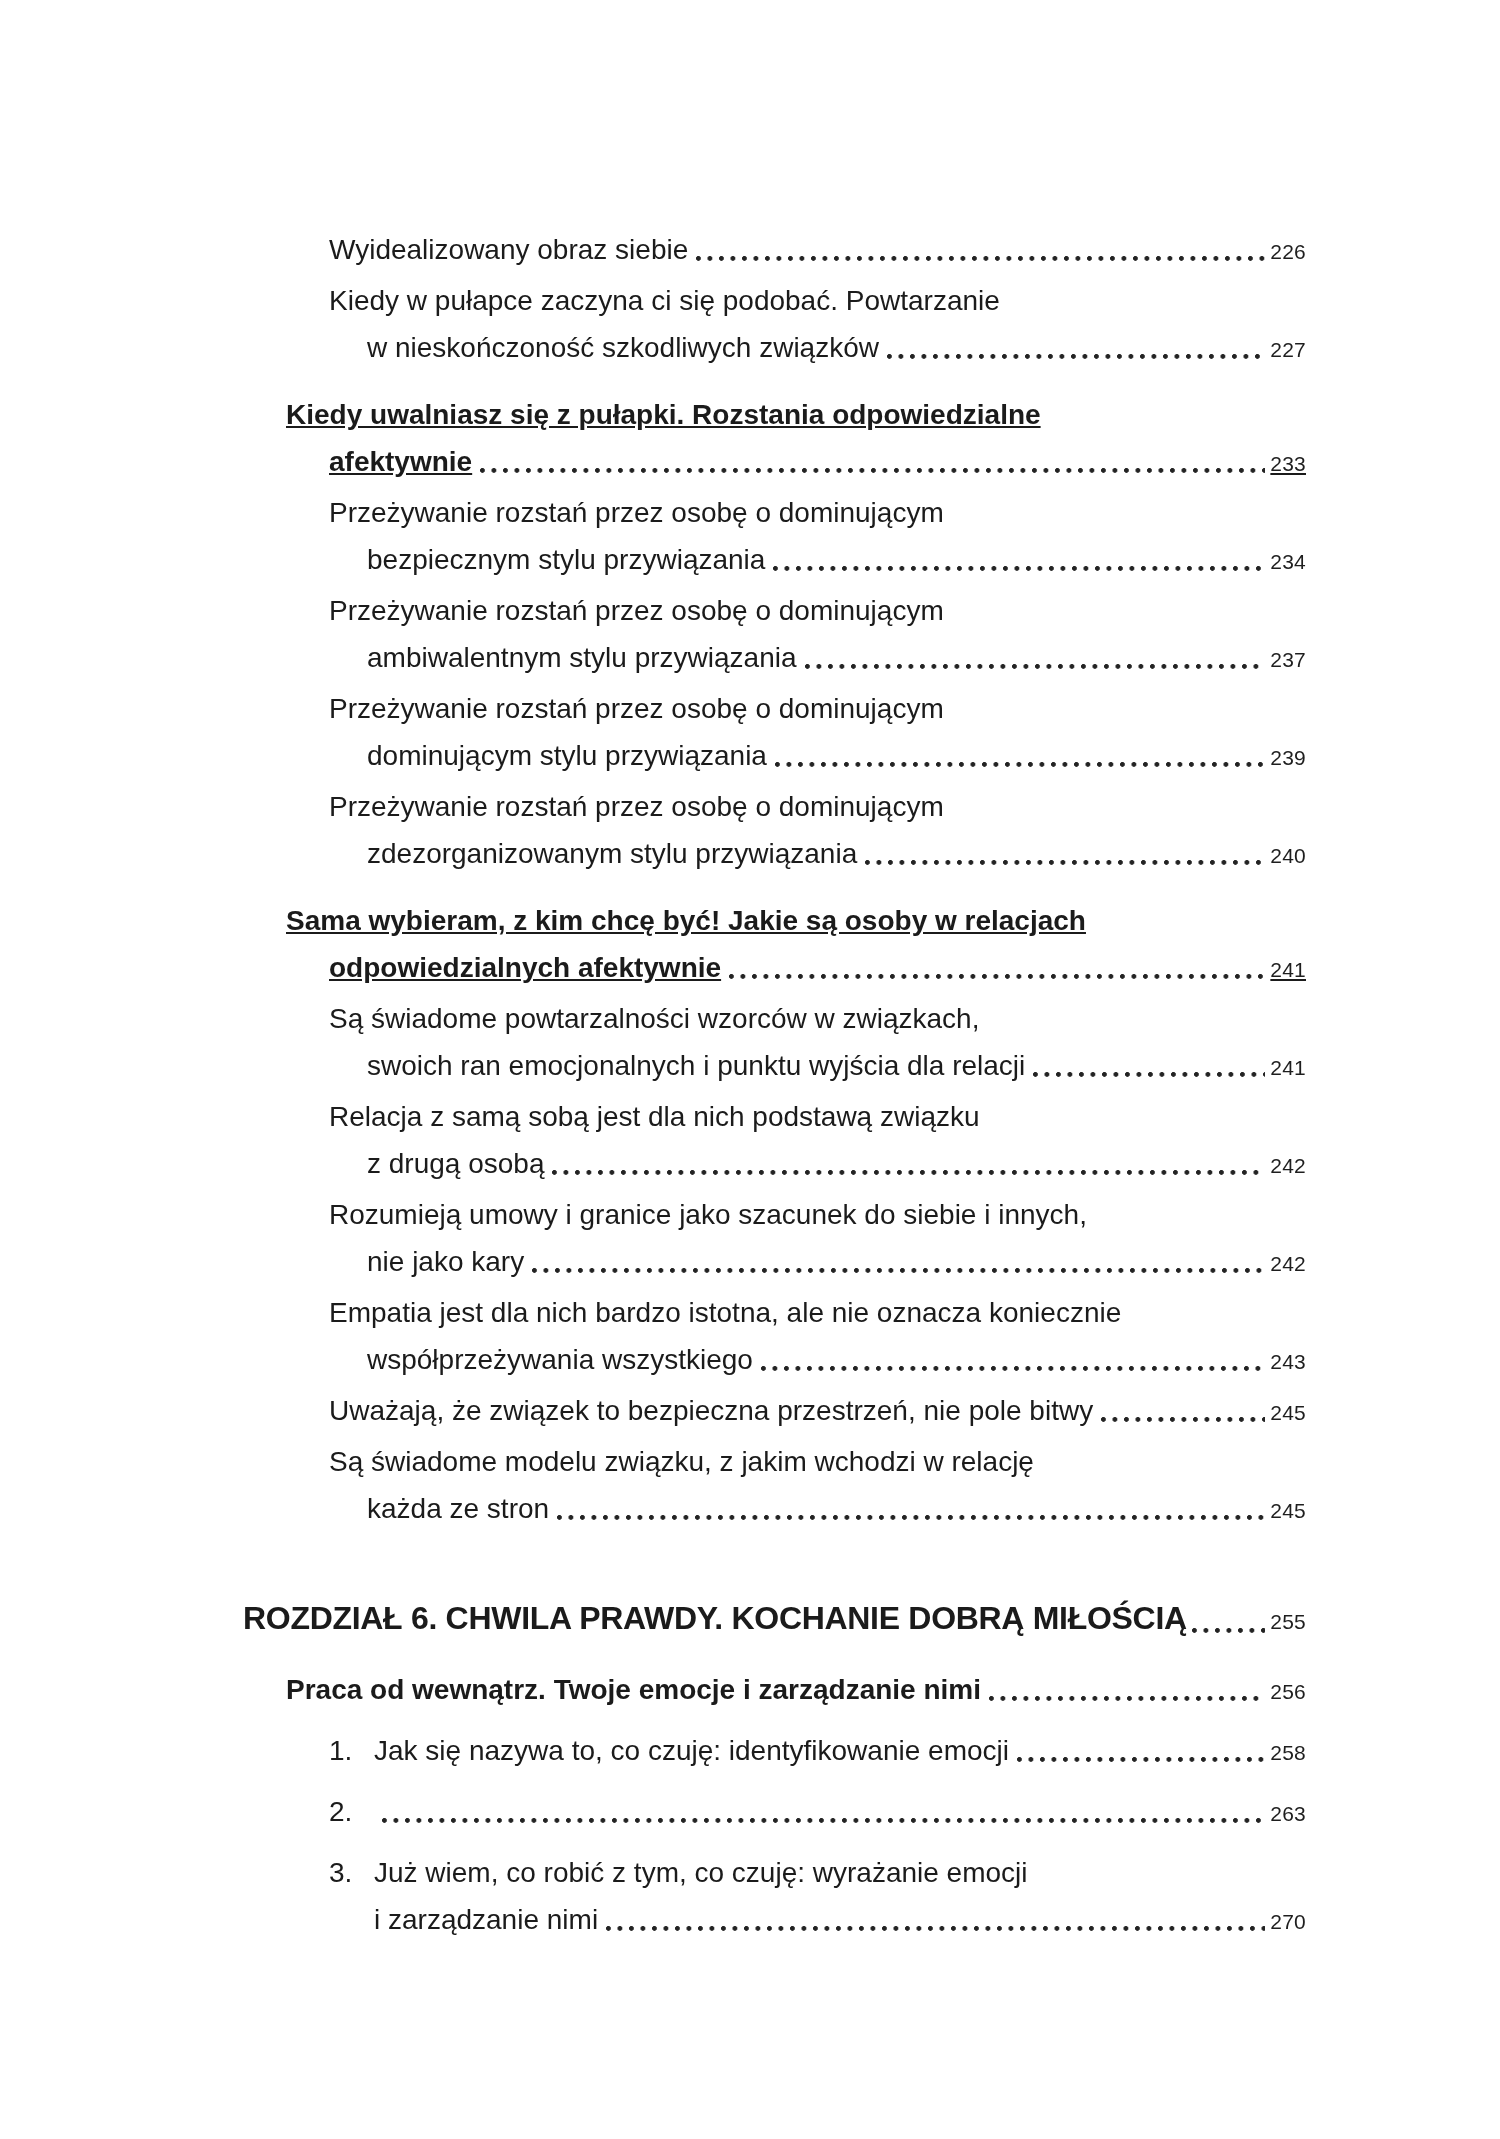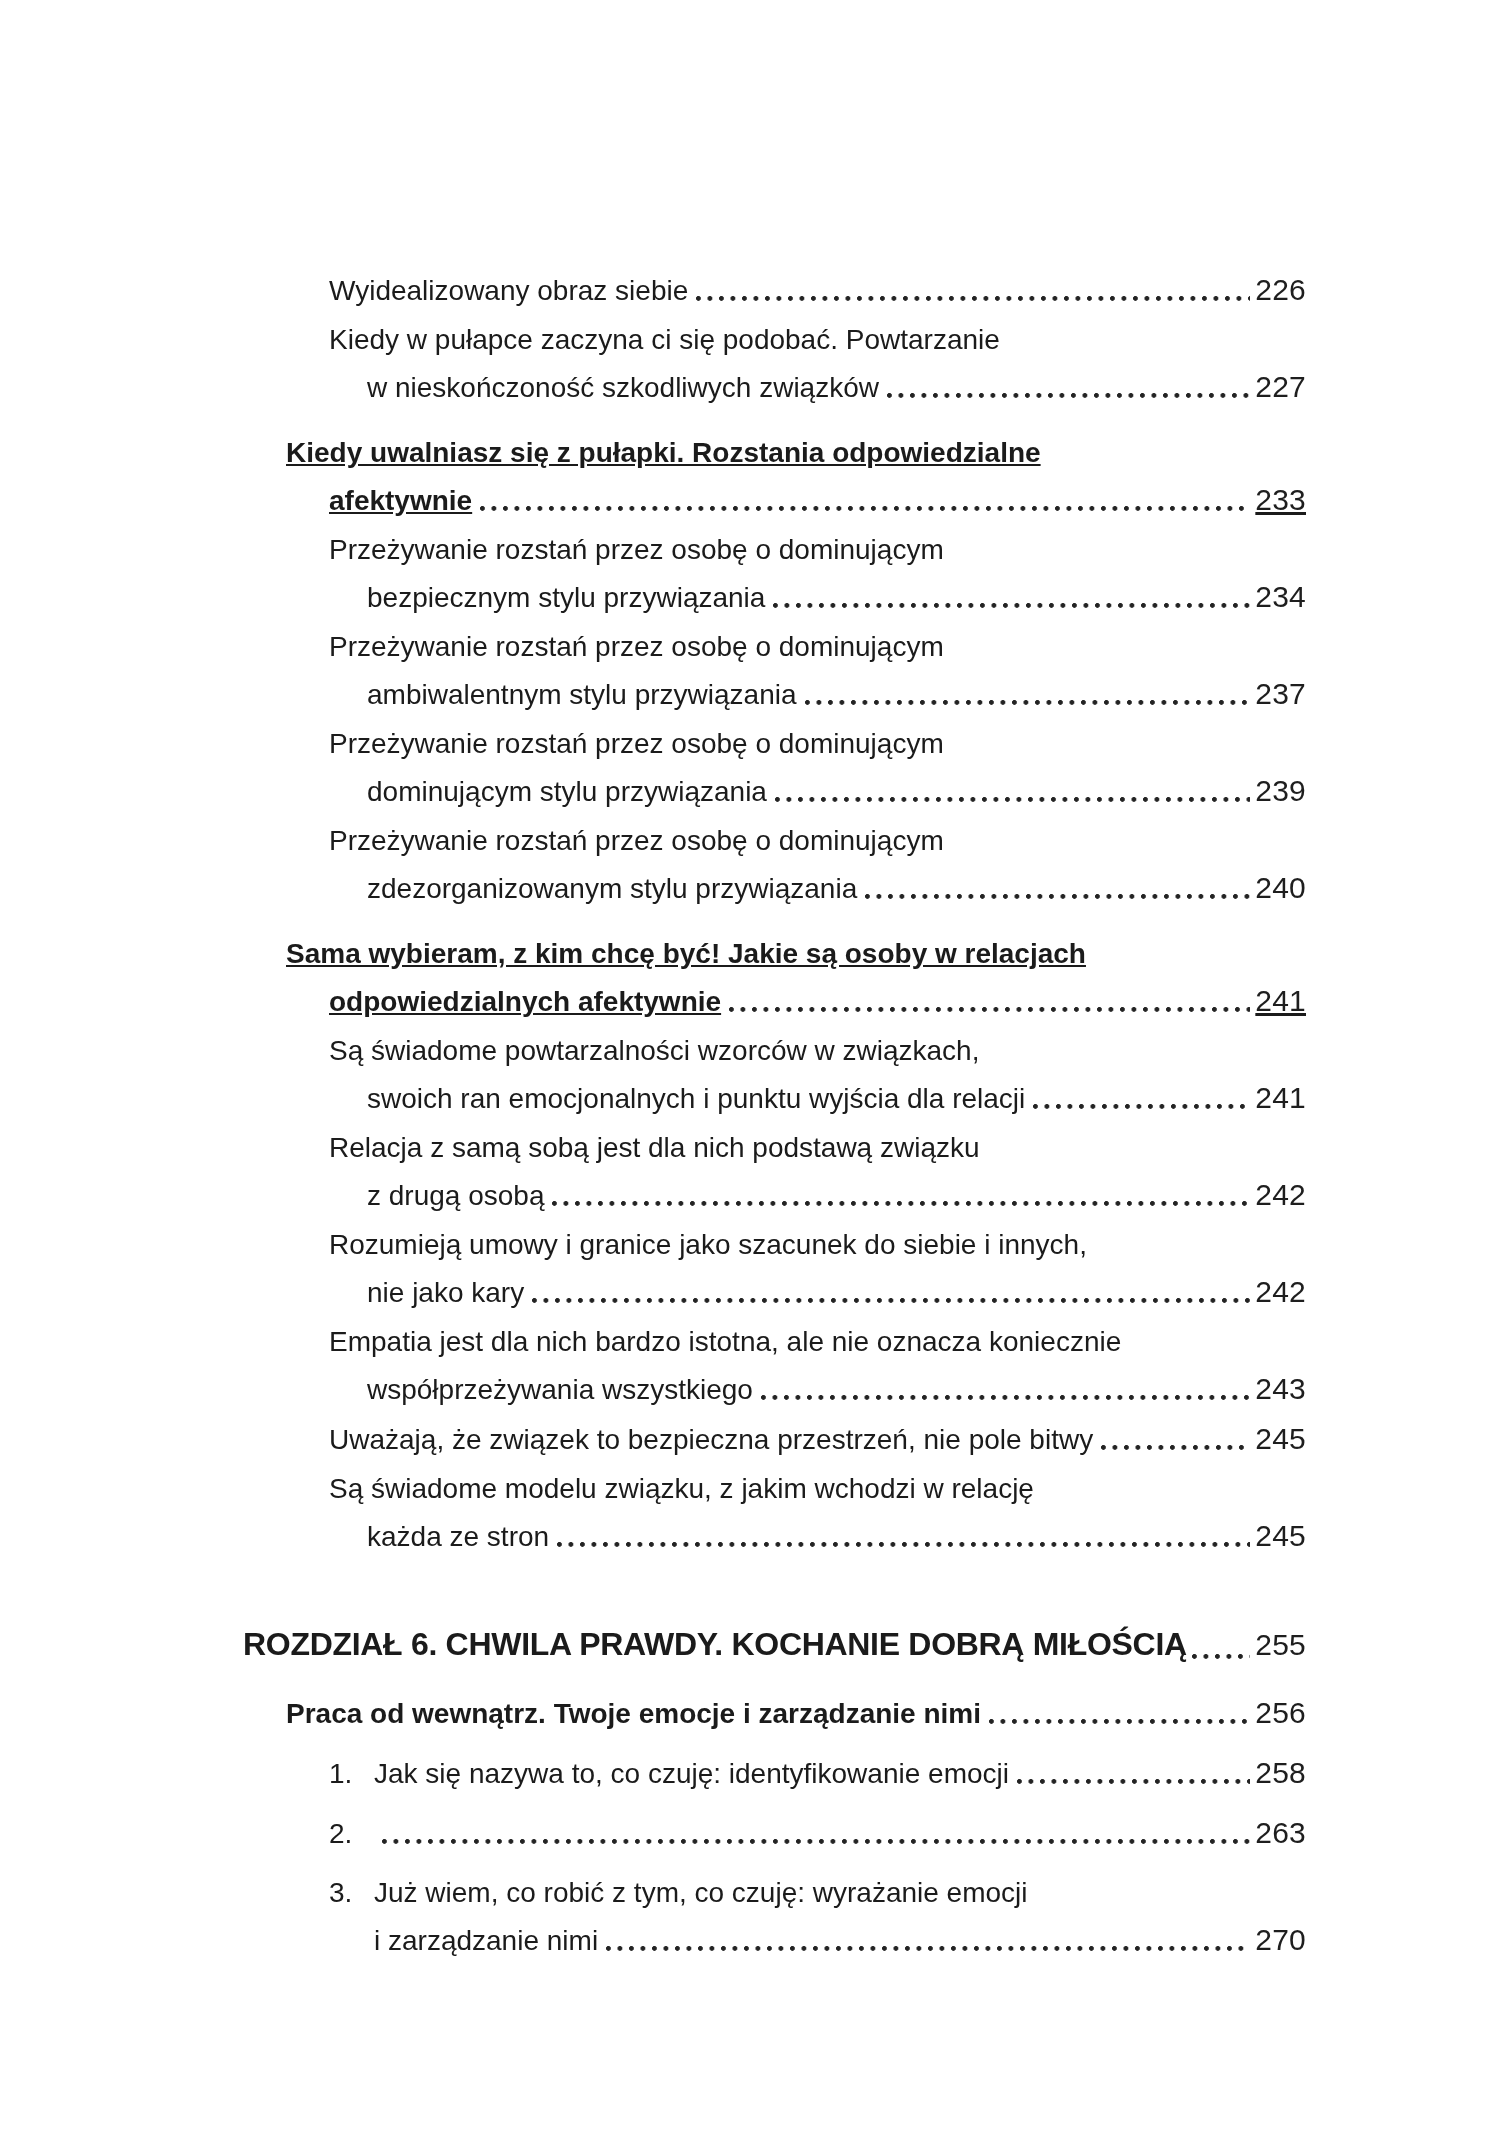--- a/index.html
+++ b/index.html
@@ -14,21 +14,20 @@
     background: #ffffff;
     overflow: hidden;
     font-family: "Liberation Sans", sans-serif;
     color: #1b1b1b;
   }
   .toc {
     position: absolute;
     left: 243px;
     top: 226px;
     width: 1063px;
-    margin-top: 40px;
   }
   .group { margin-top: 2px; }
   .group.first { margin-top: 0; }
   .group.sec  { margin-top: 18px; text-decoration: underline; }
   .group.chap { margin-top: 56px; }
   .group.sub  { margin-top: 16px; }
   .group.numd { margin-top: 12px; }
 
   .ln {
     display: flex;
@@ -68,21 +67,21 @@
     margin: 0 5px 0 7px;
     background-image: radial-gradient(circle at 2.4px 2.4px, #232323 2.05px, rgba(0,0,0,0) 2.75px);
     background-size: 11.5px 5px;
     background-repeat: repeat-x;
     background-position: 1px 30px;
   }
   .chap .dots { background-position: 1px 38px; margin-left: 4px; }
 
   .pnum {
     flex: 0 0 auto;
-    font-size: 30px;
+    font-size: 21px;
     font-weight: 400;
     letter-spacing: 0.2px;
     color: #1e1e1e;
   }
 </style>
 </head>
 <body>
 
 <div class="page">
   <div class="toc">

